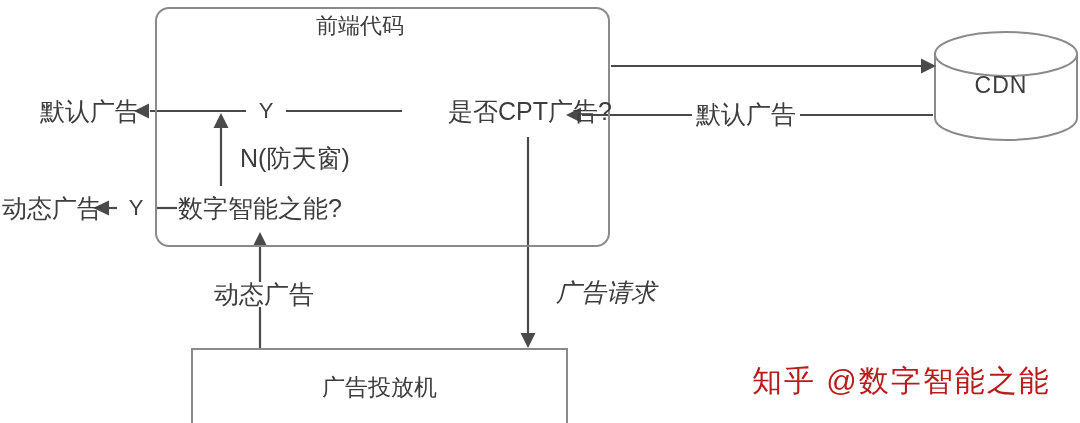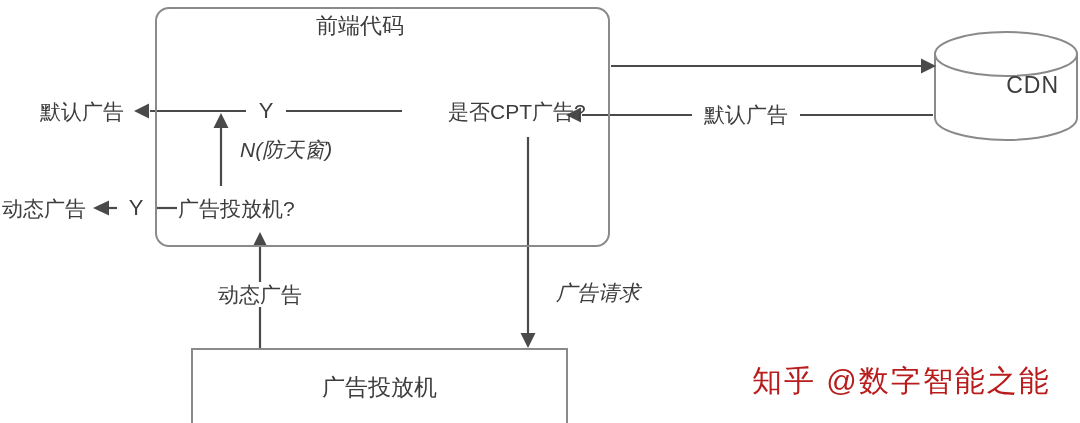--- a/index.html
+++ b/index.html
@@ -31,49 +31,49 @@
     left: 191px; top: 348px;
     width: 377px; height: 79px;
     border-radius: 0;
     background: #ffffff;
     display: flex;
     align-items: center;
     justify-content: center;
   }
   .lbl {
     position: absolute;
-    font-size: 21px;
+    font-size: 25px;
     color: #3d3d3d;
     white-space: nowrap;
     line-height: 25px;
   }
   .lbl.on-line { background: #ffffff; text-align: center; }
   .box-title {
     left: 155px; top: 13px;
     width: 410px;
     text-align: center;
     font-size: 22px;
   }
   .cdn-label {
     left: 935px; top: 73px;
     width: 124px;
-    text-align: right;
+    text-align: center;
     font-size: 23px;
     letter-spacing: 1px;
     padding-left: 8px;
   }
   .adserver-label {
     position: static;
     font-size: 23px;
     color: #3d3d3d;
   }
   .default-ad-left { left: 40px; top: 99px; }
   .y-top { left: 246px; top: 98px; width: 40px; font-size: 22px; }
   .cpt-question { left: 404px; top: 99px; margin-left: 44px; }
-  .n-label { left: 240px; top: 137px; font-style: italic; }
+  .n-label { left: 240px; top: 146px; }
   .dynamic-ad-left { left: 2px; top: 196px; }
   .y-return { left: 124px; top: 195px; width: 24px; text-align: center; font-size: 22px; }
   .return-question { left: 178px; top: 196px; }
   .default-ad-cdn { left: 692px; top: 102px; width: 108px; }
   .dynamic-ad-up { left: 214px; top: 282px; width: 92px; }
   .ad-request { left: 556px; top: 280px; font-style: italic; }
   .watermark {
     position: absolute;
     left: 752px; top: 361px;
     font-size: 30px;
@@ -131,20 +131,20 @@
   <div class="lbl box-title">前端代码</div>
   <div class="lbl cdn-label">CDN</div>
 
   <div class="lbl default-ad-left">默认广告</div>
   <div class="lbl on-line y-top">Y</div>
   <div class="lbl cpt-question">是否CPT广告?</div>
   <div class="lbl n-label">N(防天窗)</div>
 
   <div class="lbl dynamic-ad-left">动态广告</div>
   <div class="lbl y-return">Y</div>
-  <div class="lbl return-question">广告投放机?</div>
+  <div class="lbl return-question">数字智能之能?</div>
 
   <div class="lbl on-line default-ad-cdn">默认广告</div>
   <div class="lbl on-line dynamic-ad-up">动态广告</div>
   <div class="lbl ad-request">广告请求</div>
 
   <div class="watermark">知乎 @数字智能之能</div>
 </div>
 
 </body></html>

